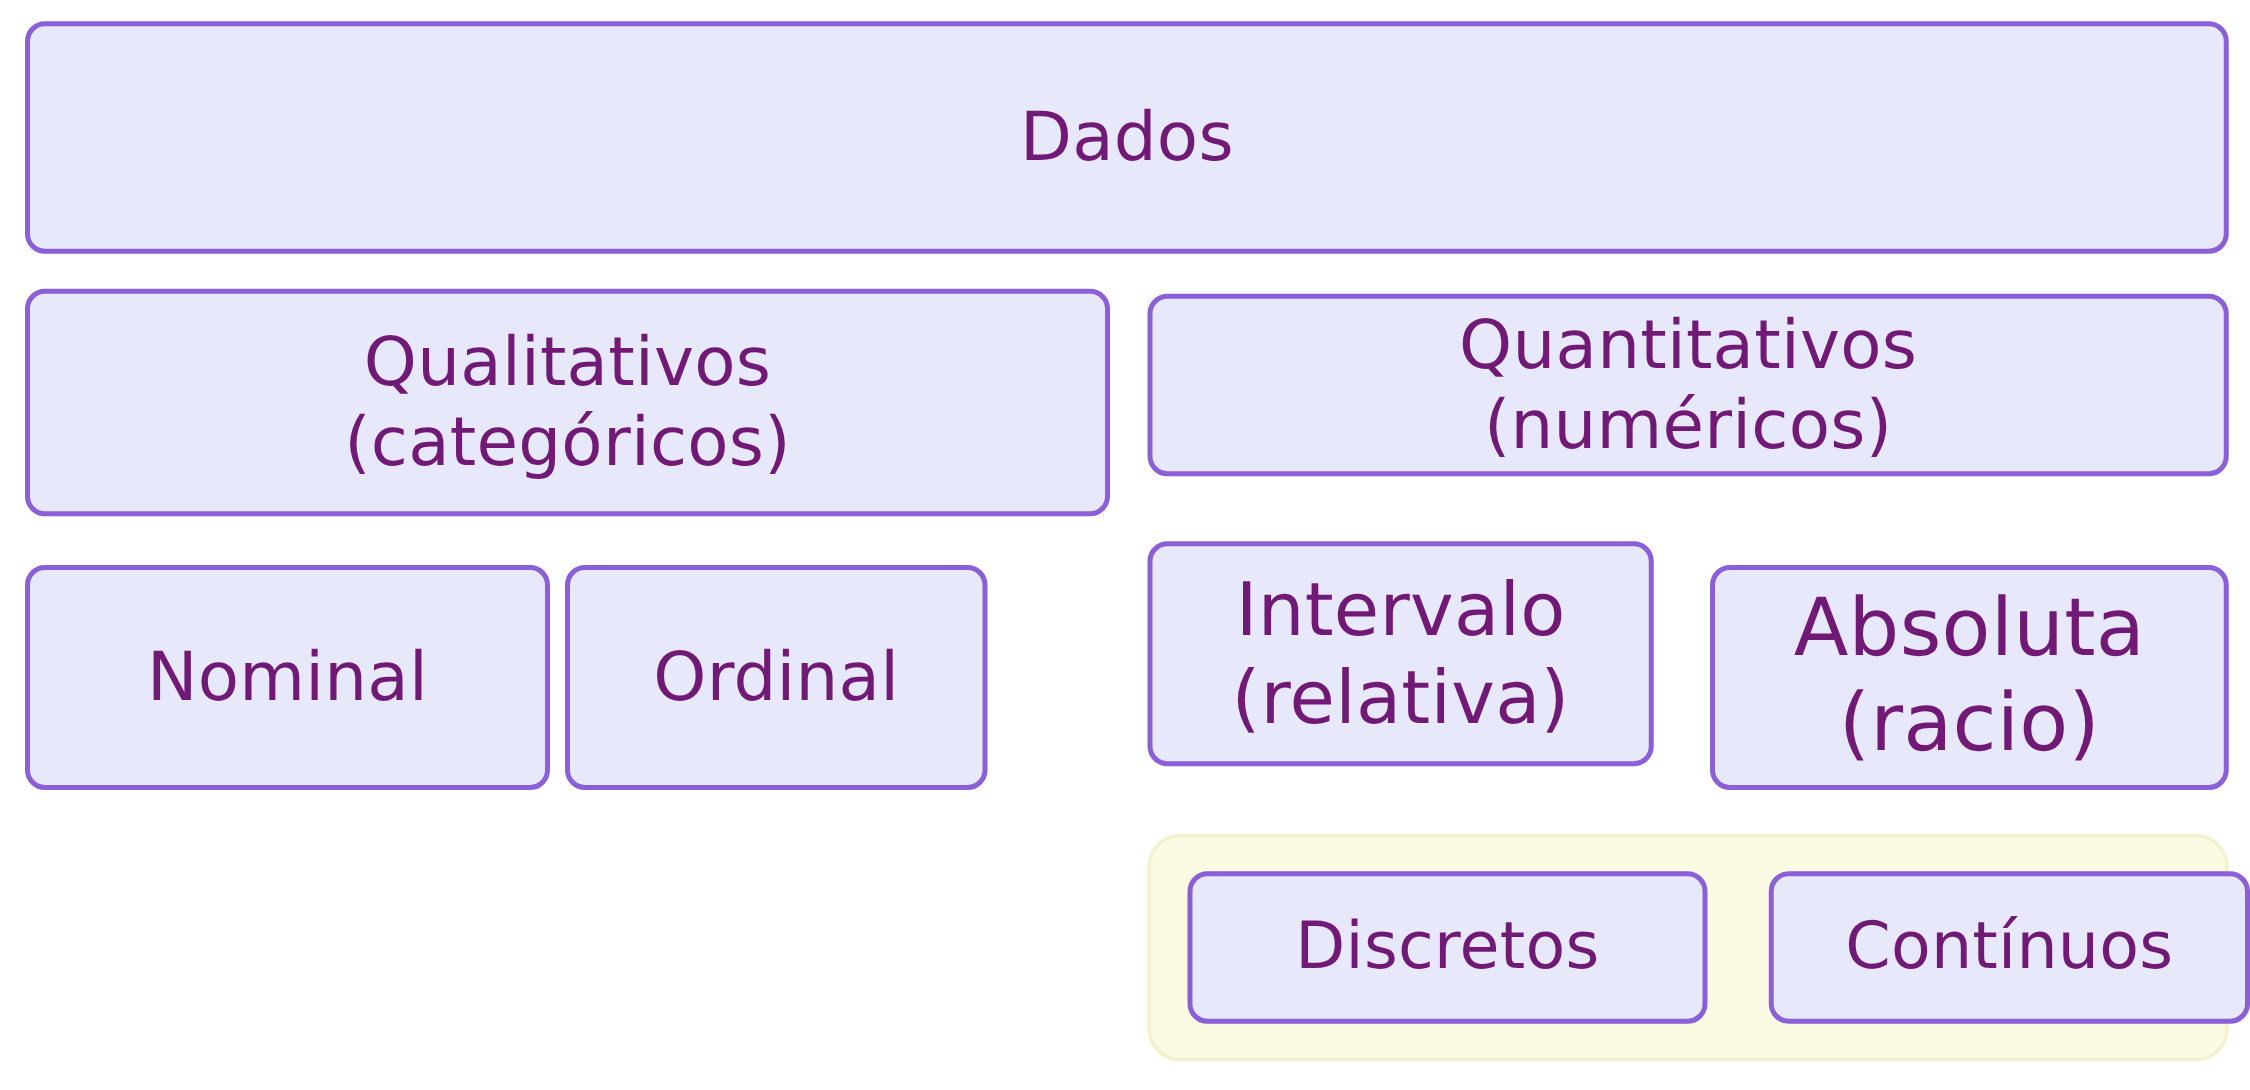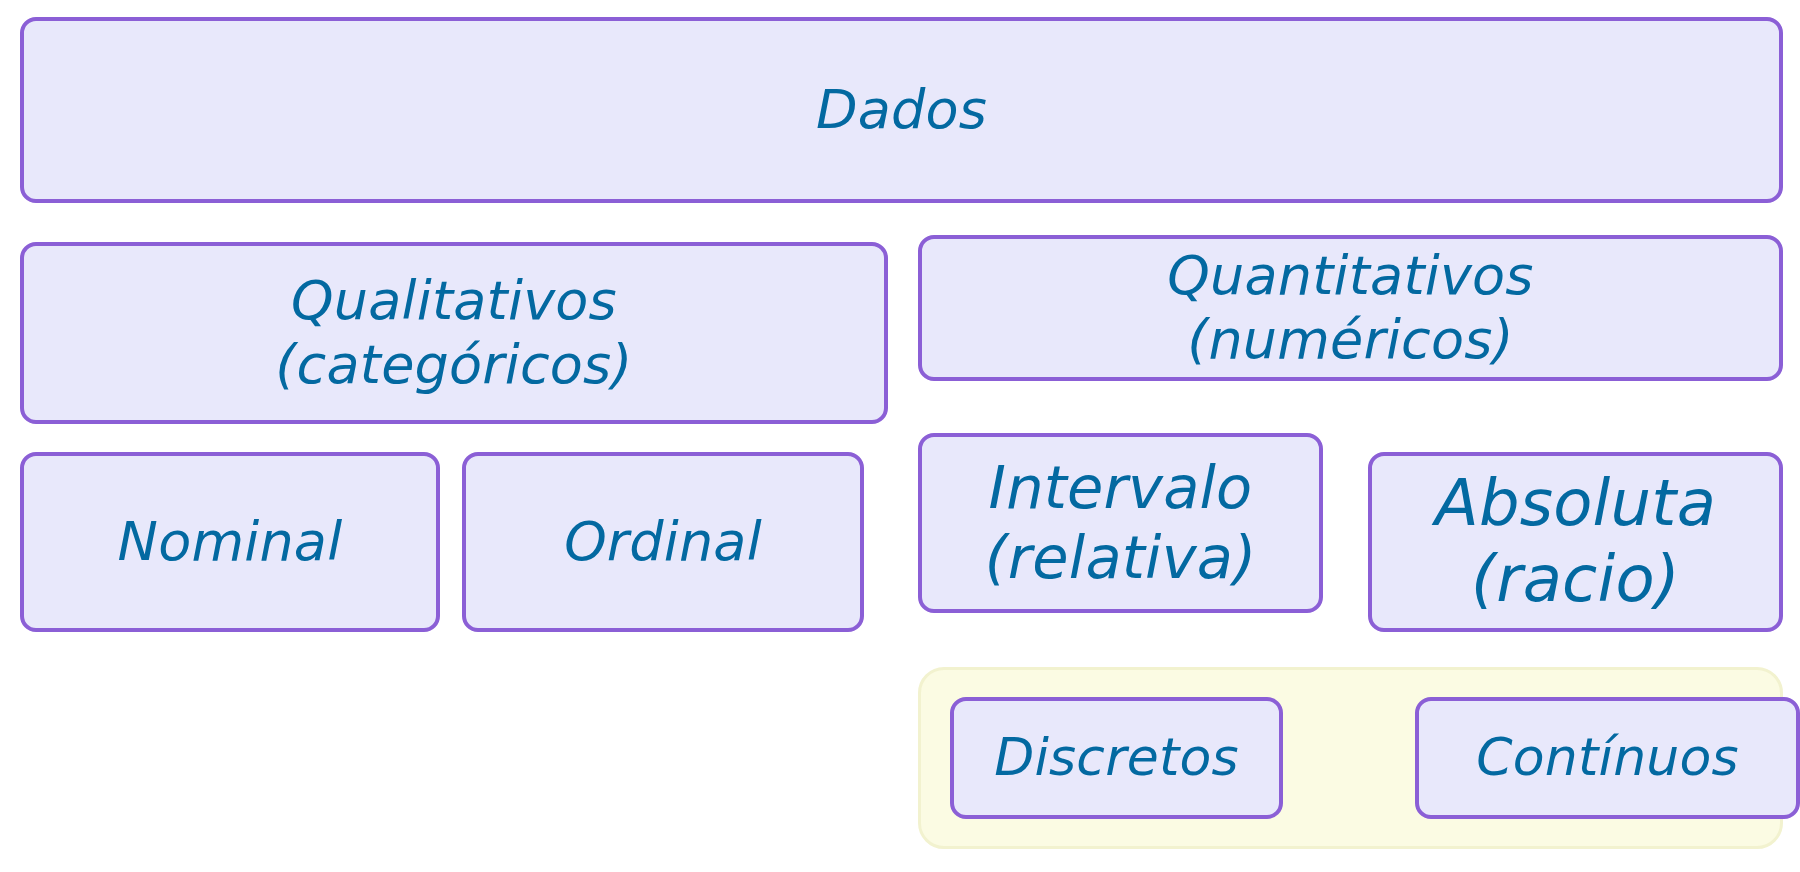--- a/index.html
+++ b/index.html
@@ -24,26 +24,25 @@
   .node {
     position: absolute;
     box-sizing: border-box;
     background: #e8e8fb;
     border: 4px solid #8b5fd6;
     border-radius: 16px;
     display: flex;
     align-items: center;
     justify-content: center;
     text-align: center;
-    color: #0369a1;
+    color: #701a75;
     line-height: 1.18;
     padding: 4px 10px;
     white-space: pre-line;
     letter-spacing: 0.2px;
-    font-style: italic;
   }
 
   .group-box {
     position: absolute;
     box-sizing: border-box;
     background: #fbfbe3;
     border: 3px solid #f2f2cf;
     border-radius: 26px;
   }
 
@@ -52,21 +51,21 @@
     left: 20px;
     top: 17px;
     width: 1763px;
     height: 186px;
     font-size: 54px;
   }
 
   
   #node-qualitativos {
     left: 20px;
-    top: 242px;
+    top: 231px;
     width: 868px;
     height: 182px;
     font-size: 54px;
   }
   #node-quantitativos {
     left: 918px;
     top: 235px;
     width: 865px;
     height: 146px;
     font-size: 54px;
@@ -74,23 +73,23 @@
 
   
   #node-nominal {
     left: 20px;
     top: 452px;
     width: 420px;
     height: 180px;
     font-size: 54px;
   }
   #node-ordinal {
-    left: 462px;
+    left: 452px;
     top: 452px;
-    width: 402px;
+    width: 338px;
     height: 180px;
     font-size: 54px;
   }
   #node-intervalo {
     left: 918px;
     top: 433px;
     width: 405px;
     height: 180px;
     font-size: 59px;
   }
@@ -105,21 +104,21 @@
   
   #group-numericos {
     left: 918px;
     top: 667px;
     width: 865px;
     height: 182px;
   }
   #node-discretos {
     left: 950px;
     top: 697px;
-    width: 333px;
+    width: 416px;
     height: 122px;
     font-size: 52px;
   }
   #node-continuos {
     left: 1415px;
     top: 697px;
     width: 385px;
     height: 122px;
     font-size: 52px;
   }

